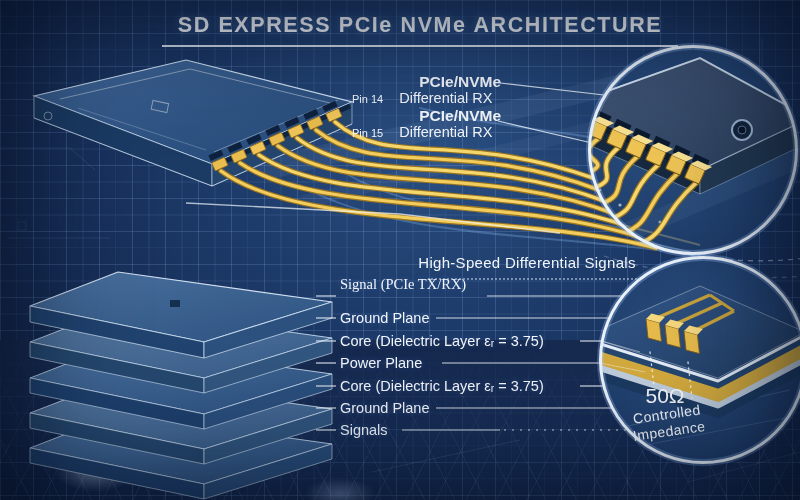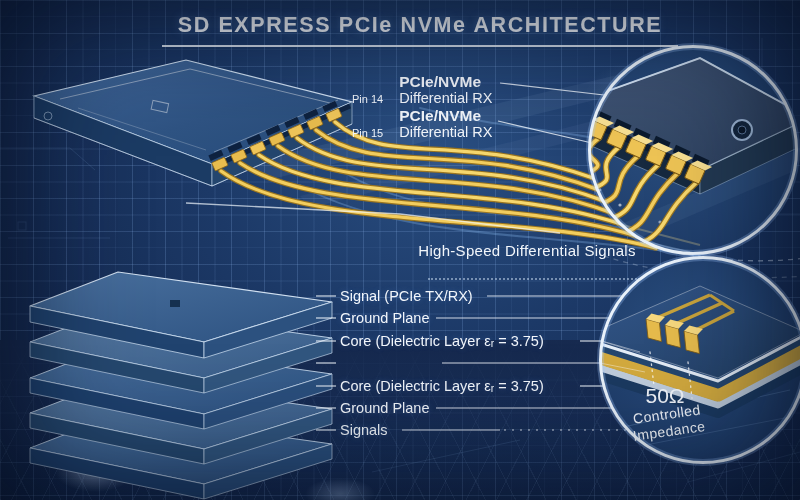--- a/index.html
+++ b/index.html
@@ -40,26 +40,26 @@
 
   .title-wrap{left:0;top:13px;width:800px;text-align:center;padding-left:20px;}
   .title-wrap h1{
     display:inline-block;margin:0;font-size:21.5px;font-weight:600;letter-spacing:1.6px;
     color:#f2f6fb;padding:0 16px 7px 16px;border-bottom:2px solid rgba(240,246,252,.85);
     text-shadow:0 0 8px rgba(130,180,255,.35);
   }
 
   .pin-callout{display:flex;align-items:flex-end;gap:16px;}
   .pin-callout .pin-num{font-size:11px;padding-bottom:1px;white-space:nowrap;}
-  .pin-callout .proto{font-size:15.5px;font-weight:bold;line-height:16px;white-space:nowrap;}
+  .pin-callout .proto{font-size:15.5px;font-weight:bold;line-height:16px;white-space:nowrap;margin-left:20px;}
   .pin-callout .sig{font-size:14.5px;line-height:16px;white-space:nowrap;}
 
   .hs-callout{left:168px;top:206px;width:220px;text-align:center;font-size:15px;line-height:18.5px;}
 
-  .stack-heading{left:402px;top:242px;width:250px;text-align:center;font-size:15px;
+  .stack-heading{left:402px;top:254px;width:250px;text-align:center;font-size:15px;
     letter-spacing:.3px;white-space:nowrap;}
   .stack-dots{left:428px;top:278px;width:212px;height:0;
     border-top:2px dotted rgba(210,228,248,.5);}
 
   .layer-label{left:340px;height:20px;font-size:14.5px;line-height:20px;white-space:nowrap;
     text-shadow:0 0 6px rgba(110,160,250,.3);}
 
   .ohm-value{left:600px;top:384px;width:130px;text-align:center;font-size:21px;font-weight:500;}
   .ohm-label{left:598px;top:406px;width:140px;text-align:center;font-size:14px;line-height:17px;
     letter-spacing:.4px;transform:rotate(-8deg);}
@@ -386,23 +386,24 @@
     <span>
       <div class="proto">PCIe/NVMe</div>
       <div class="sig">Differential RX</div>
     </span>
   </div>
 
 
   <div class="txt stack-heading">High-Speed Differential Signals</div>
   <div class="txt stack-dots"></div>
 
-  <div class="txt layer-label" style="top:286px;">Signal (PCIe TX/RX)</div>
+  <div class="txt layer-label" style="top:274px;font-family:Liberation Serif, serif;">Signal (PCIe TX/RX)</div>
   <div class="txt layer-label" style="top:308px;">Ground Plane</div>
   <div class="txt layer-label" style="top:331px;">Core (Dielectric Layer εᵣ = 3.75)</div>
+  <div class="txt layer-label" style="top:353px;">Power Plane</div>
   <div class="txt layer-label" style="top:376px;">Core (Dielectric Layer εᵣ = 3.75)</div>
   <div class="txt layer-label" style="top:398px;">Ground Plane</div>
   <div class="txt layer-label" style="top:420px;">Signals</div>
 
   <div class="txt ohm-value">50Ω</div>
   <div class="txt ohm-label">
     <div>Controlled</div>
     <div>Impedance</div>
   </div>
 

